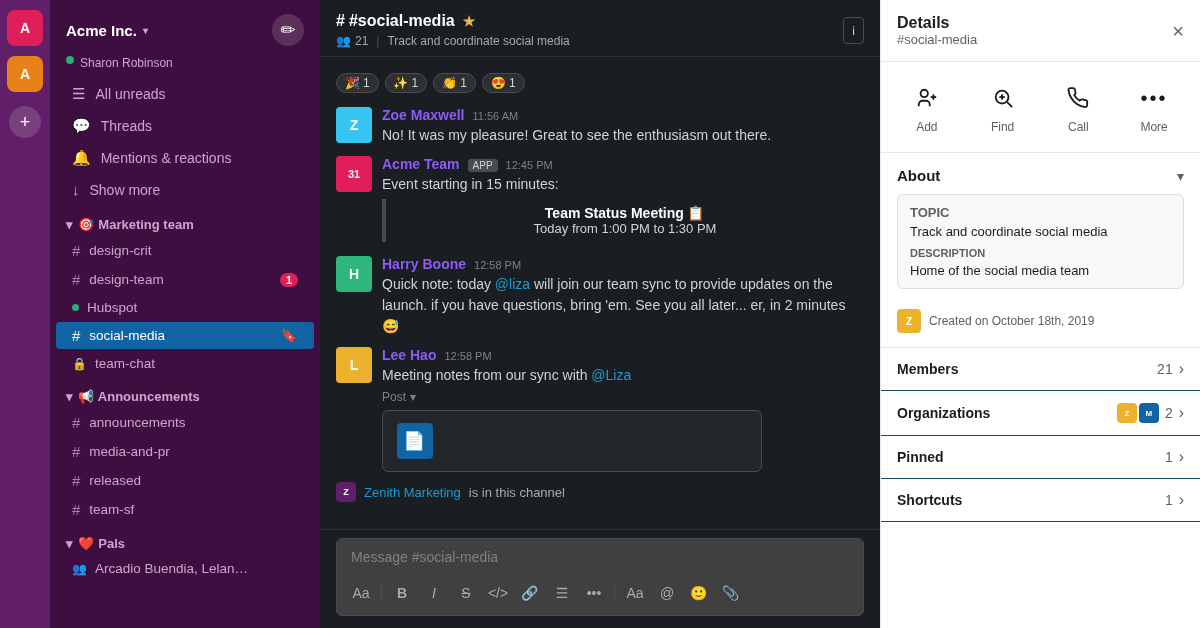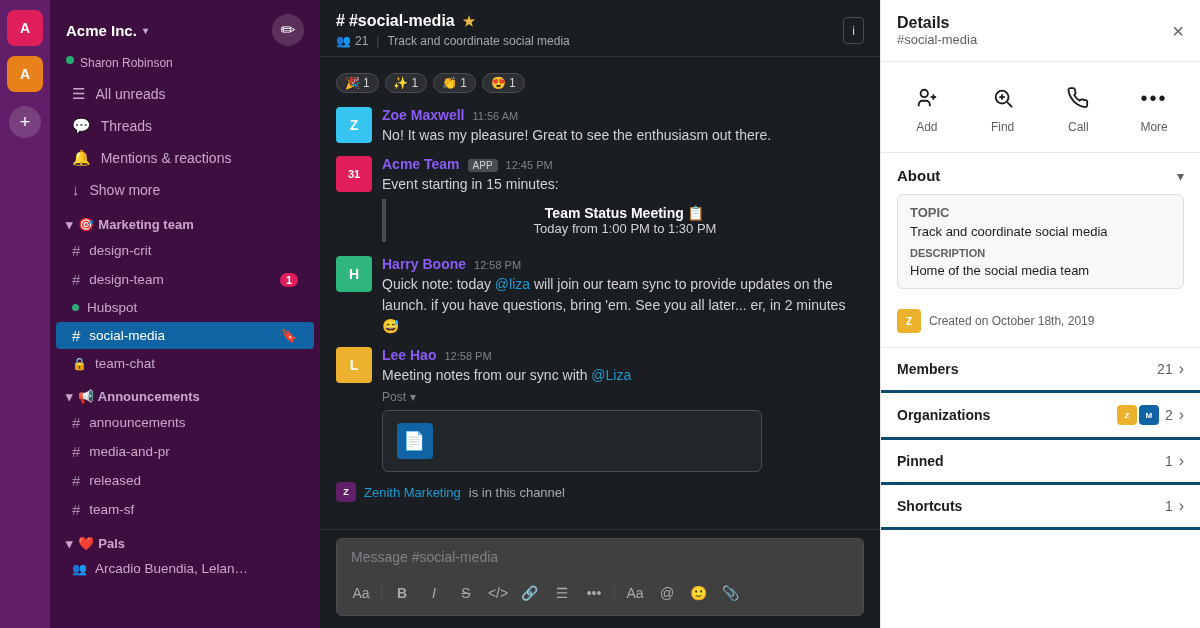--- a/index.html
+++ b/index.html
@@ -321,21 +321,21 @@
       width: 24px; height: 24px; border-radius: 4px;
       background: #ecb22e;
       display: flex; align-items: center; justify-content: center;
       font-size: 10px; font-weight: 700; color: white;
     }
     .creator-text { font-size: 12px; color: #616061; }
 
     .details-row {
       display: flex; align-items: center; justify-content: space-between;
       padding: 12px 16px;
-      cursor: pointer; border-bottom: 3px solid #0c4a6e; gap: 40px;
+      cursor: pointer; border-bottom: 1px solid #0c4a6e; gap: 40px;
     }
     .details-row-left { display: flex; align-items: center; gap: 8px; }
     .details-row-title { font-weight: 700; font-size: 14px; color: #1d1c1d; }
     .details-row-count { font-size: 14px; color: #616061; }
     .details-row-right { display: flex; align-items: center; gap: 6px; }
     .org-avatars { display: flex; gap: 2px; }
     .org-av {
       width: 20px; height: 20px; border-radius: 4px;
       display: flex; align-items: center; justify-content: center;
       font-size: 8px; font-weight: 700; color: white;

